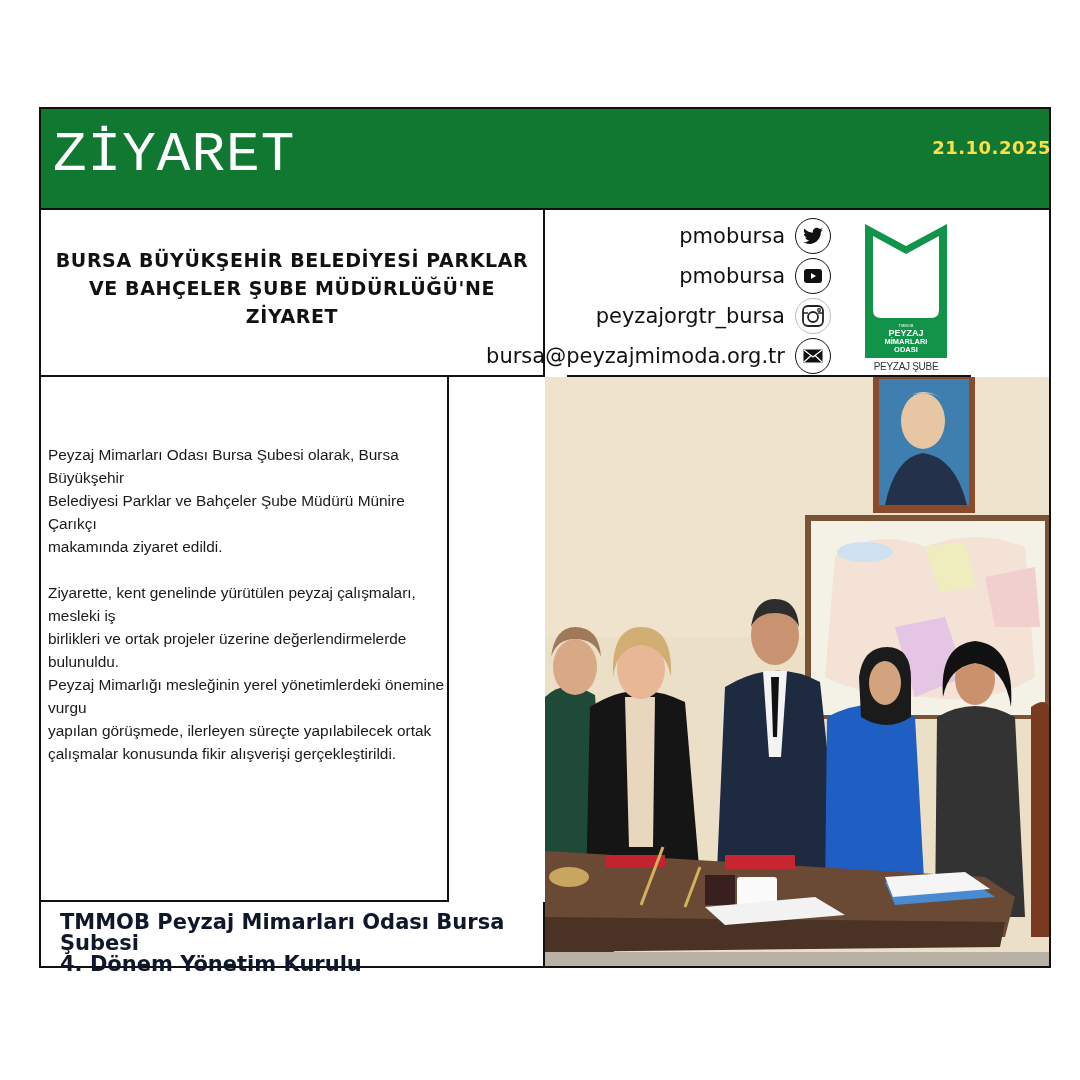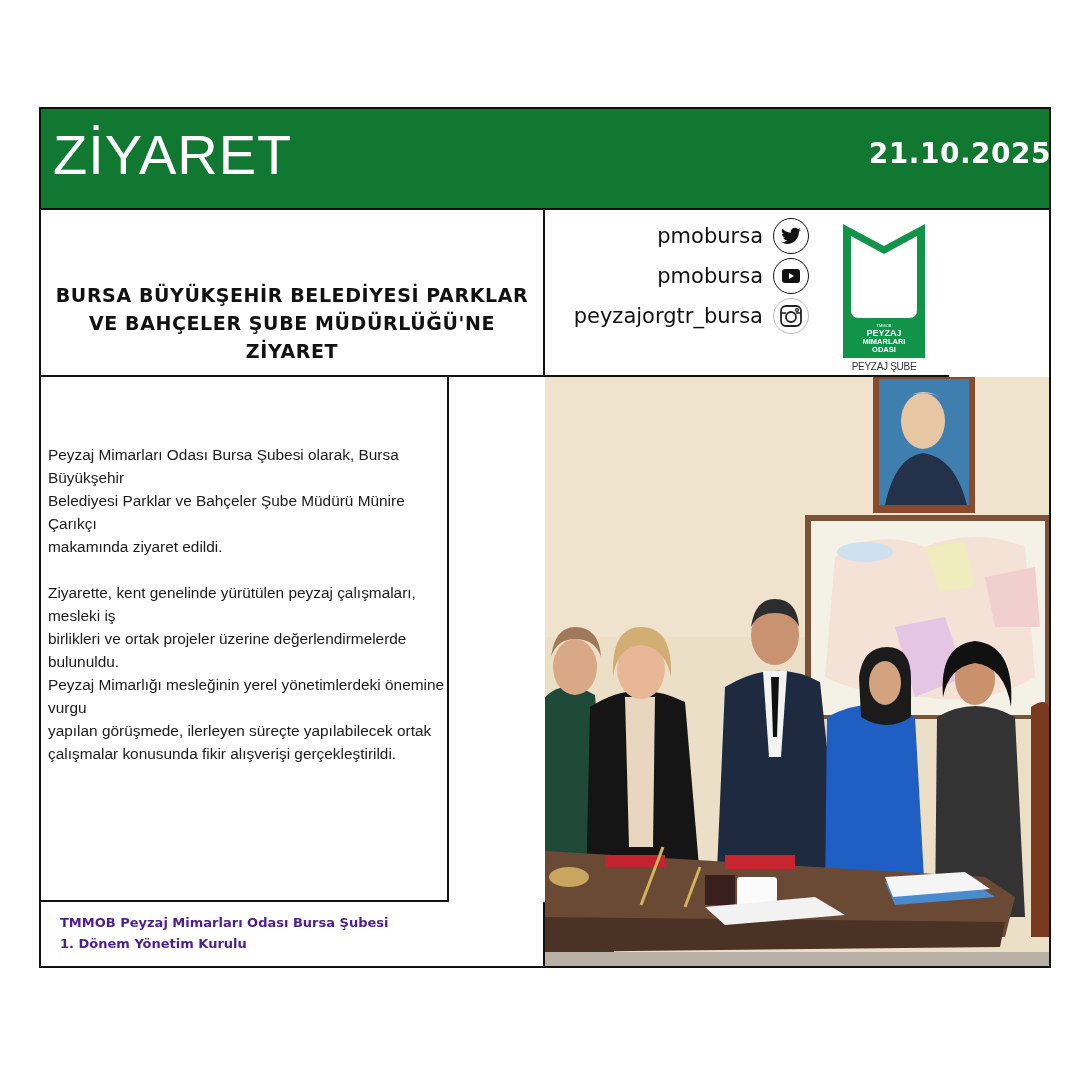--- a/index.html
+++ b/index.html
@@ -9,41 +9,41 @@
   .frame {
     position: absolute; left: 39px; top: 107px; width: 1012px; height: 861px;
     border: 2px solid #111; background: #fff;
   }
   .header {
     position: absolute; left: 0; top: 0; width: 1008px; height: 101px;
     background: #117832; border-bottom: 2px solid #111;
   }
   .header-title {
     position: absolute; left: 12px; top: 14px;
-    font-family: Liberation Sans, sans-serif; font-size: 56px; color: #fff;
+    font-family: Liberation Mono, monospace; font-size: 56px; color: #fff;
     letter-spacing: 1px; line-height: 64px;
   }
   .header-date {
     position: absolute; right: -2px; top: 28px;
-    font-family: "DejaVu Sans", sans-serif; font-weight: bold; font-size: 28px;
-    color: #ffffff; letter-spacing: 0.5px;
+    font-family: "DejaVu Sans", sans-serif; font-weight: bold; font-size: 18px;
+    color: #fde047; letter-spacing: 0.5px;
   }
 
   .cell-title {
     position: absolute; left: 0; top: 101px; width: 504px; height: 167px;
     border-right: 2px solid #111; border-bottom: 2px solid #111;
-    display: flex; align-items: flex-end; justify-content: center; padding: 0 6px 10px 6px;
+    display: flex; align-items: center; justify-content: center; padding: 0 6px 10px 6px;
   }
   .cell-title h1 {
     font-family: "DejaVu Sans", sans-serif; font-weight: bold; font-size: 19px;
     line-height: 28px; text-align: center; letter-spacing: 0.6px; color: #111;
   }
 
   .cell-contact {
-    position: absolute; left: 504px; top: 101px; width: 404px; height: 167px;
+    position: absolute; left: 526px; top: 101px; width: 404px; height: 167px;
     border-bottom: 2px solid #111;
   }
   .contact-list { position: absolute; right: 140px; top: 6px; }
   .contact-row {
     display: flex; align-items: center; justify-content: flex-end; height: 40px;
   }
   .contact-text {
     font-family: "DejaVu Sans", sans-serif; font-size: 21px; color: #111; margin-right: 10px;
   }
   .contact-icon {
@@ -68,22 +68,22 @@
   .cell-body p {
     font-family: "Liberation Sans", sans-serif; font-size: 15.4px; line-height: 23px;
     color: #1a1a1a; margin-bottom: 23px; white-space: pre-line;
   }
 
   .cell-footer {
     position: absolute; left: 0; top: 793px; width: 504px; height: 64px;
     border-right: 2px solid #111; padding: 10px 0 0 19px;
   }
   .cell-footer .line {
-    font-family: "DejaVu Sans", sans-serif; font-weight: bold; font-size: 13px;
-    line-height: 21px; color: #4c1d95;
+    font-family: "DejaVu Sans", sans-serif; font-weight: bold; font-size: 21px;
+    line-height: 21px; color: #0f172a;
   }
 
   .photo {
     position: absolute; left: 504px; top: 268px; width: 504px; height: 589px;
     overflow: hidden; background: #e9dcc6;
   }
 </style>
 </head>
 <body>
 
@@ -118,20 +118,29 @@
         </span>
       </div>
       <div class="contact-row">
         <span class="contact-text">peyzajorgtr_bursa</span>
         <span class="contact-icon ig">
           <svg width="24" height="24" viewBox="0 0 24 24">
               <rect x="2" y="2" width="20" height="20" rx="5" fill="none" stroke="#222" stroke-width="1.8"></rect>
               <circle cx="12" cy="13" r="5" fill="none" stroke="#222" stroke-width="1.8"></circle>
               <circle cx="18" cy="6" r="1.4" fill="none" stroke="#222" stroke-width="1.2"></circle>
               <path d="M2 9 H7 M17 9 H22" stroke="#222" stroke-width="1.5"></path>
+            </svg>
+        </span>
+      </div>
+      <div class="contact-row">
+        <span class="contact-text">bursa@peyzajmimoda.org.tr</span>
+        <span class="contact-icon">
+          <svg width="20" height="14" viewBox="0 0 20 14">
+              <rect x="0.5" y="0.5" width="19" height="13" fill="#111"></rect>
+              <path d="M1 1 L10 8 L19 1 M1 13 L8 6.5 M19 13 L12 6.5" stroke="#fff" stroke-width="1.2" fill="none"></path>
             </svg>
         </span>
       </div>
     </div>
 
     <div class="logo">
       <svg width="86" height="136" viewBox="0 0 86 136">
         <path d="M2 2 L43 24 L84 2 L84 136 L2 136 Z" fill="#12934a"></path>
         <path d="M10 14 L43 32 L76 14 L76 88 Q76 96 68 96 L18 96 Q10 96 10 88 Z" fill="#fff"></path>
         <text x="43" y="105" text-anchor="middle" font-family="Liberation Sans, sans-serif" font-size="4" fill="#fff">TMMOB</text>
@@ -149,21 +158,21 @@
 makamında ziyaret edildi.</p>
     <p>Ziyarette, kent genelinde yürütülen peyzaj çalışmaları, mesleki iş
 birlikleri ve ortak projeler üzerine değerlendirmelerde bulunuldu.
 Peyzaj Mimarlığı mesleğinin yerel yönetimlerdeki önemine vurgu
 yapılan görüşmede, ilerleyen süreçte yapılabilecek ortak
 çalışmalar konusunda fikir alışverişi gerçekleştirildi.</p>
   </div>
 
   <div class="cell-footer">
     <div class="line">TMMOB Peyzaj Mimarları Odası Bursa Şubesi</div>
-    <div class="line">1. Dönem Yönetim Kurulu</div>
+    <div class="line">4. Dönem Yönetim Kurulu</div>
   </div>
 
   <div class="photo">
     <svg width="504" height="589" viewBox="0 0 504 589">
 
       <rect x="0" y="0" width="504" height="589" fill="#ecdfc8"></rect>
       <rect x="0" y="0" width="504" height="260" fill="#efe3cd"></rect>
 
       <rect x="328" y="0" width="102" height="136" fill="#8a4a2c"></rect>
       <rect x="334" y="2" width="90" height="126" fill="#3f7fb0"></rect>

